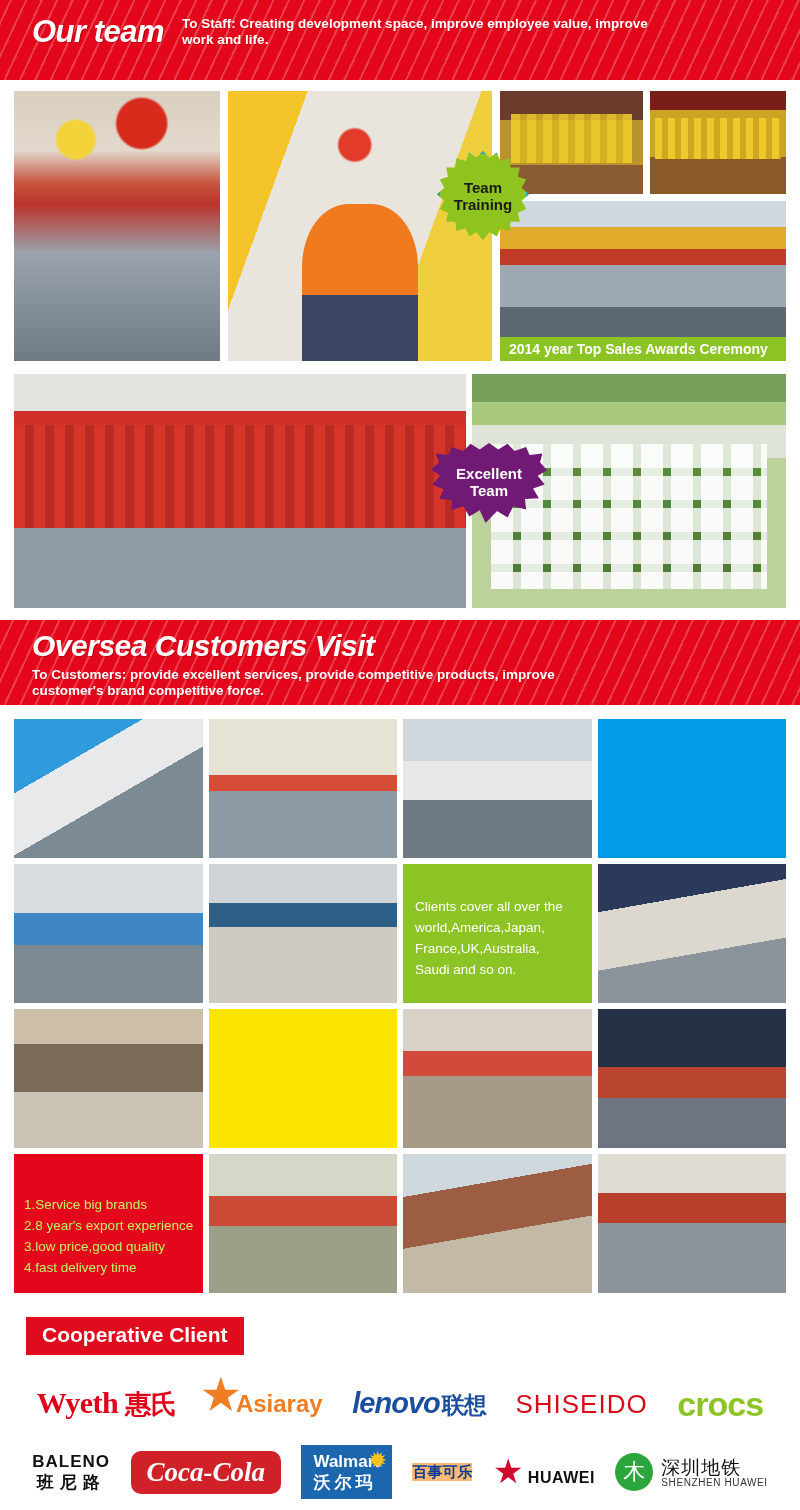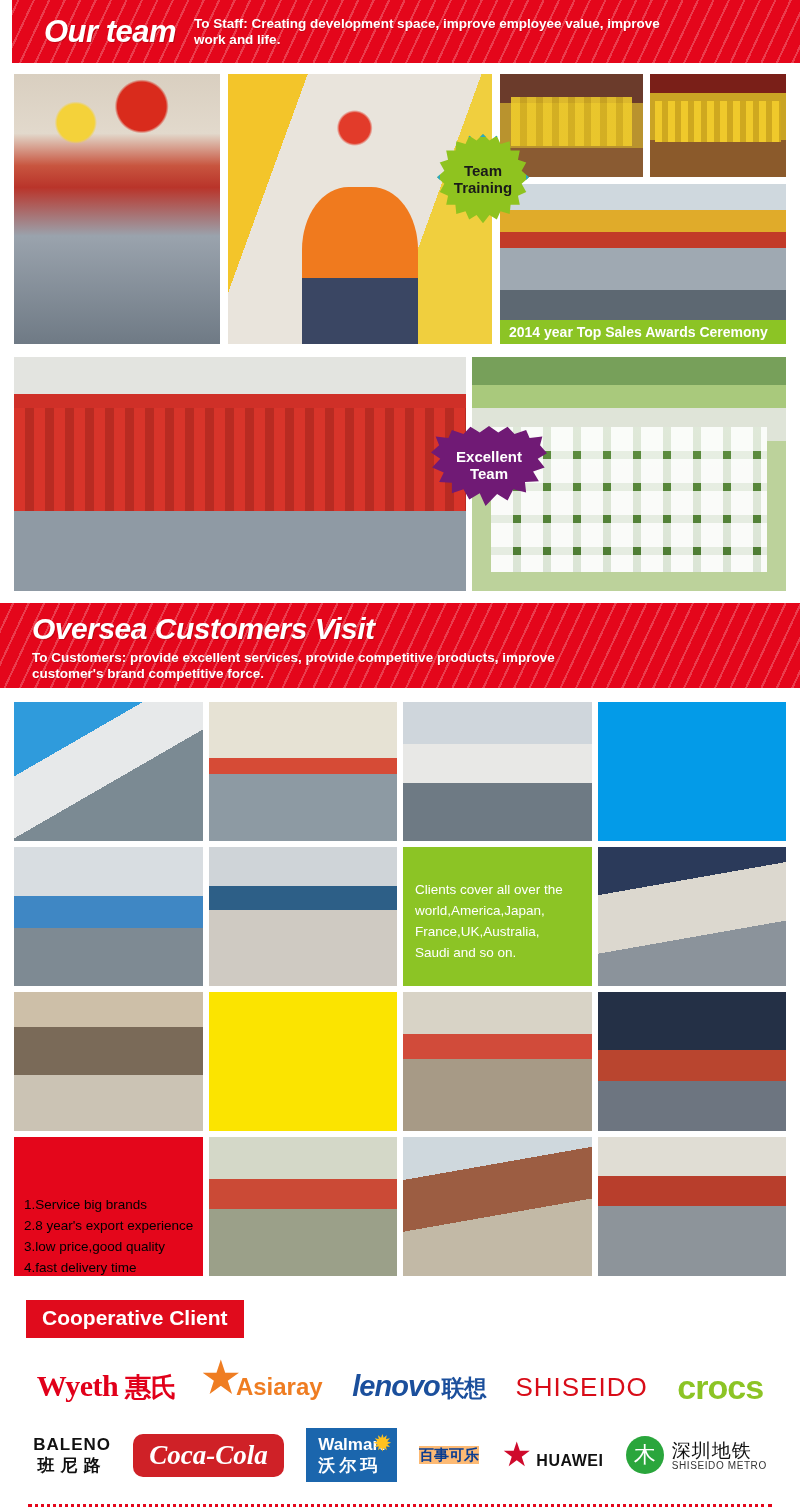--- a/index.html
+++ b/index.html
@@ -28,21 +28,21 @@
         rgba(255,255,255,0.22) 6px,
         rgba(255,255,255,0.22) 8px,
         rgba(255,255,255,0.00) 8px,
         rgba(255,255,255,0.00) 14px
       );
     overflow: hidden;
   }
   .banner-inner { position: relative; padding-left: 32px; }
 
   
-  #banner-team { height: 63px; margin-left: 12px; }
+  #banner-team { height: 80px; }
   #banner-team .banner-inner { display: flex; align-items: center; height: 63px; }
   .banner-title {
     color: #ffffff;
     font-weight: bold;
     font-style: italic;
     letter-spacing: -0.5px;
     text-shadow: 1px 1px 0 rgba(120,0,0,0.35);
     white-space: nowrap;
   }
   #team-title { font-size: 31px; line-height: 32px; }
@@ -211,24 +211,24 @@
   .cell-green {
     background: #8cc425;
     color: #ffffff;
     font-size: 13.5px;
     line-height: 21px;
     padding: 32px 0 0 12px;
     white-space: pre-line;
   }
   .cell-red {
     background: #e4061b;
-    color: #000000;
+    color: #bef264;
     font-size: 13.5px;
     line-height: 21px;
-    padding: 57px 0 0 10px;
+    padding: 40px 0 0 10px;
     white-space: pre-line;
   }
 
   
   #clients-section { position: relative; padding: 24px 14px 0 14px; }
   #clients-heading {
     display: inline-block;
     background: #e00b1c;
     color: #ffffff;
     font-size: 21px;
@@ -459,21 +459,21 @@
           <span class="huawei-fan">★</span>
           <span class="en">HUAWEI</span>
         </span>
       </div>
 
       <div class="logo">
         <span class="lg-metro">
           <span class="metro-mark">木</span>
           <span class="metro-text">
             <span class="cn">深圳地铁</span>
-            <span class="en">SHISEIDO METRO</span>
+            <span class="en">SHENZHEN HUAWEI</span>
           </span>
         </span>
       </div>
     </div>
 
     <div id="bottom-rule"></div>
   </div>
 
 </div>
 

